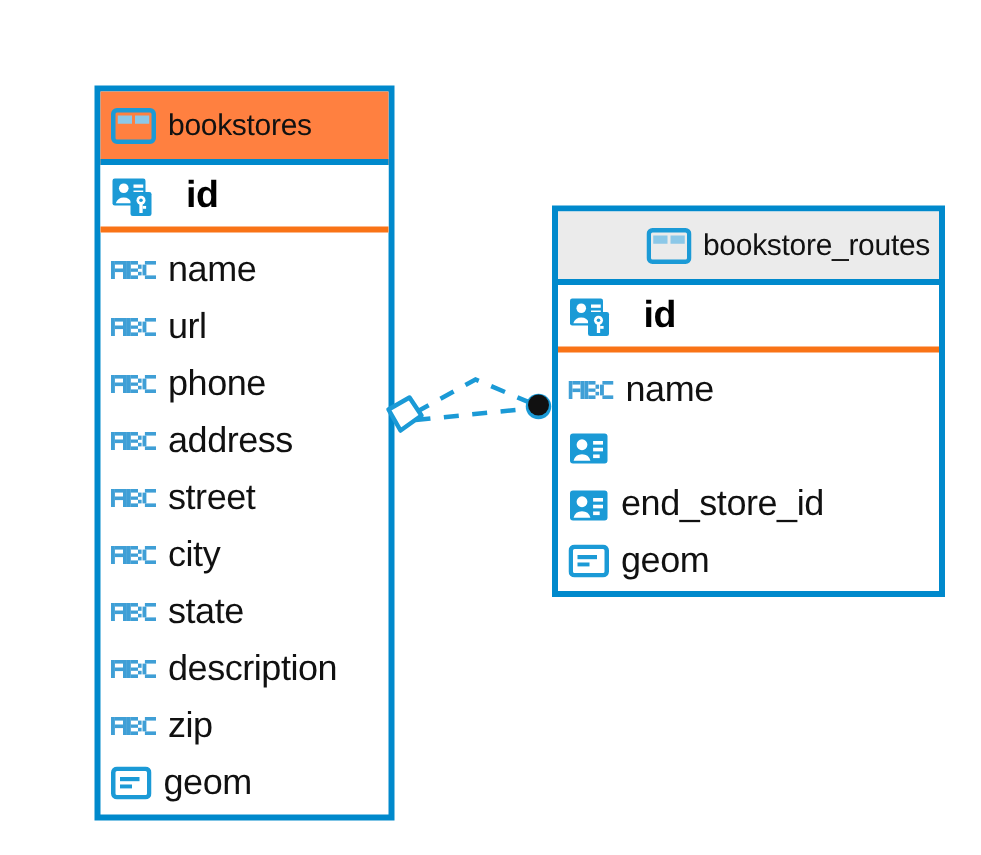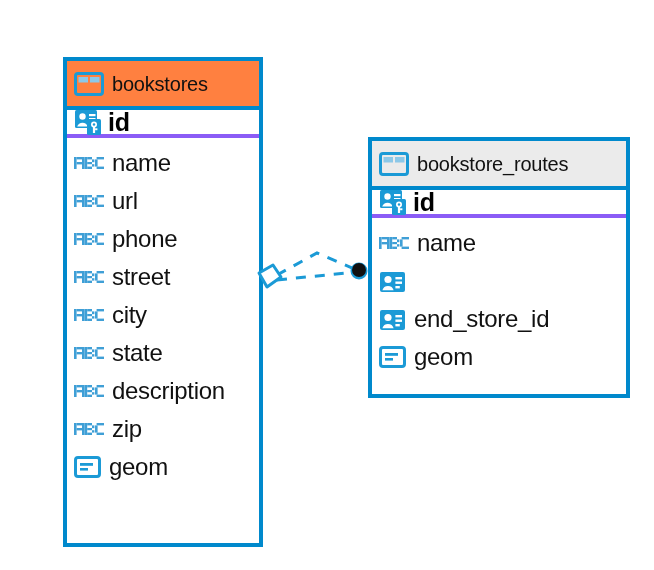--- a/index.html
+++ b/index.html
@@ -48,40 +48,40 @@
   .entity-header {
     box-sizing: border-box;
     display: flex;
     align-items: center;
     height: 49px;
     padding: 0 6px 0 7px;
     gap: 8px;
     border-bottom: 4px solid #0089cc;
   }
   .header-orange { background: #ff8040; }
-  .header-gray   { background: #ebebeb; }
+  .header-gray   { background: #ebebeb; justify-content: flex-end; }
 
   .entity-title {
     font-size: 20px;
     color: #111111;
     line-height: 1;
     white-space: nowrap;
     letter-spacing: -0.2px;
   }
 
   
   .entity-pk-row {
     box-sizing: border-box;
     display: flex;
     align-items: center;
-    height: 28px;
+    height: 45px;
     padding: 0 6px 0 7px;
-    gap: 4px;
+    gap: 20px;
     background: #ffffff;
-    border-bottom: 4px solid #8b5cf6;
+    border-bottom: 4px solid #f97316;
   }
   .pk-label {
     font-size: 25px;
     font-weight: bold;
     color: #000000;
     line-height: 1;
     letter-spacing: -0.2px;
   }
 
   
@@ -219,20 +219,40 @@
             <rect x="18" y="11.2" width="2.4" height="2.4"></rect>
             <rect x="13.2" y="13.6" width="4.8" height="2.4"></rect>
             <rect x="22.6" y="4" width="7.4" height="2.4"></rect>
             <rect x="21" y="6.4" width="2.6" height="7.2"></rect>
             <rect x="22.6" y="13.6" width="7.4" height="2.4"></rect>
           </g>
         </svg>
         <span class="field-label">phone</span>
       </div>
 
+      <div class="field-row">
+        <svg class="icon icon-abc" viewBox="0 0 30 20">
+          <g fill="#3f9fd6">
+            <rect x="0" y="4" width="2.6" height="12"></rect>
+            <rect x="2.6" y="4" width="5.4" height="2.4"></rect>
+            <rect x="8" y="4" width="2.6" height="12"></rect>
+            <rect x="2.6" y="9" width="5.4" height="2.4"></rect>
+            <rect x="10.6" y="4" width="2.6" height="12"></rect>
+            <rect x="13.2" y="4" width="4.8" height="2.4"></rect>
+            <rect x="18" y="6.4" width="2.4" height="2.8"></rect>
+            <rect x="13.2" y="9" width="4.8" height="2.2"></rect>
+            <rect x="18" y="11.2" width="2.4" height="2.4"></rect>
+            <rect x="13.2" y="13.6" width="4.8" height="2.4"></rect>
+            <rect x="22.6" y="4" width="7.4" height="2.4"></rect>
+            <rect x="21" y="6.4" width="2.6" height="7.2"></rect>
+            <rect x="22.6" y="13.6" width="7.4" height="2.4"></rect>
+          </g>
+        </svg>
+        <span class="field-label">address</span>
+      </div>
 
       <div class="field-row">
         <svg class="icon icon-abc" viewBox="0 0 30 20">
           <g fill="#3f9fd6">
             <rect x="0" y="4" width="2.6" height="12"></rect>
             <rect x="2.6" y="4" width="5.4" height="2.4"></rect>
             <rect x="8" y="4" width="2.6" height="12"></rect>
             <rect x="2.6" y="9" width="5.4" height="2.4"></rect>
             <rect x="10.6" y="4" width="2.6" height="12"></rect>
             <rect x="13.2" y="4" width="4.8" height="2.4"></rect>

